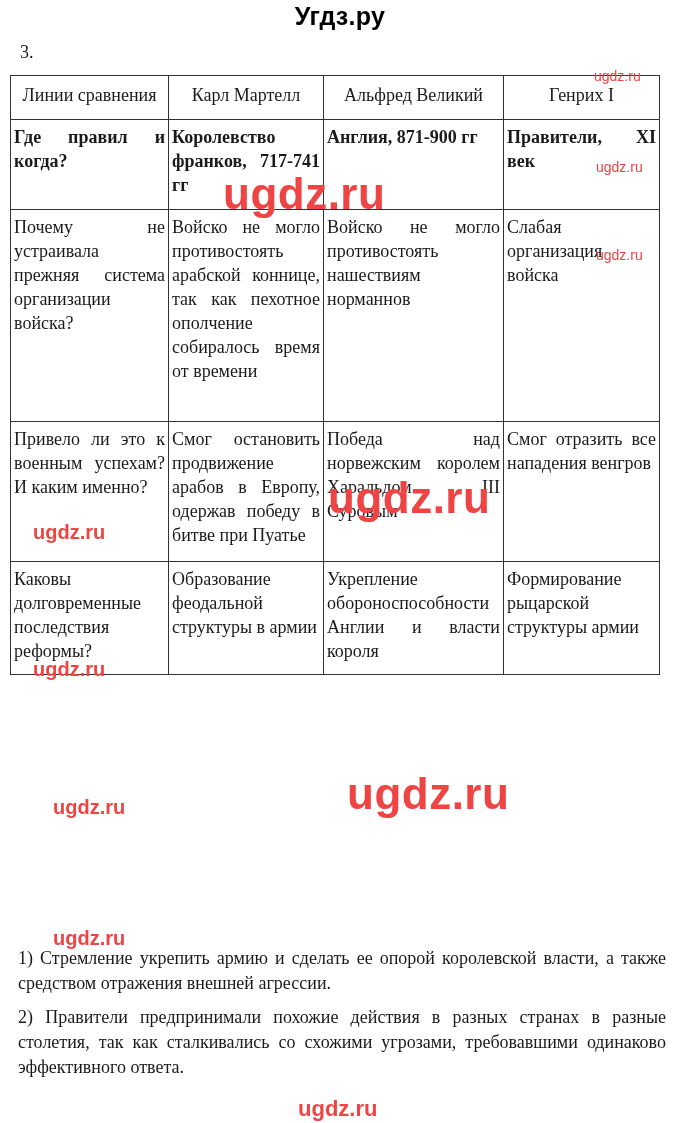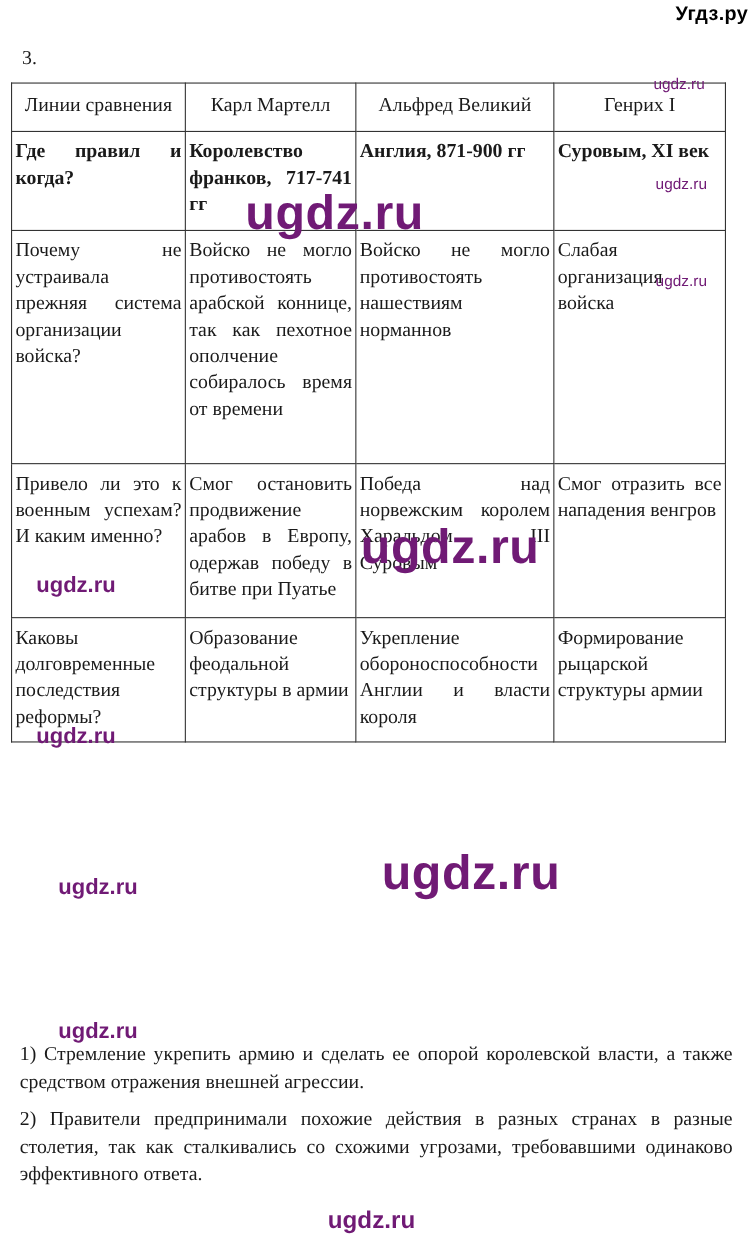--- a/index.html
+++ b/index.html
@@ -1,22 +1,22 @@
 <!DOCTYPE html>
 <html><head>
   <meta charset="utf-8">
   <style>
     html, body { margin: 0; padding: 0; background: #ffffff; }
     body {
       width: 680px; height: 1123px; position: relative; overflow: hidden;
       font-family: "Liberation Serif", serif; color: #1a1a1a;
     }
     .site-title {
-      position: absolute; top: 2px; left: 0; width: 680px; text-align: right;
-      font-family: "Liberation Sans", sans-serif; font-weight: bold; font-size: 18px;
+      position: absolute; top: 2px; left: 0; width: 680px; text-align: center;
+      font-family: "Liberation Sans", sans-serif; font-weight: bold; font-size: 25px;
       color: #000; letter-spacing: 0.3px;
     }
     .task-number {
       position: absolute; top: 42px; left: 20px; font-size: 18px; color: #1a1a1a;
     }
     table.cmp {
       position: absolute; top: 75px; left: 10px; width: 649px;
       border-collapse: collapse; table-layout: fixed;
       font-size: 18px; line-height: 24px;
     }
@@ -33,21 +33,21 @@
     tr.r4 td { height: 129px; }
     tr.r5 td { height: 130px; }
     tr.r6 td { height: 103px; }
     .answers {
       position: absolute; top: 946px; left: 18px; width: 648px;
       font-size: 18px; line-height: 25px; text-align: justify;
     }
     .answers p { margin: 0 0 9px 0; }
     .wm {
       position: absolute; font-family: "Liberation Sans", sans-serif; font-weight: bold;
-      color: #701a75; white-space: nowrap; line-height: 1;
+      color: #ef4444; white-space: nowrap; line-height: 1;
     }
     .wm.sm { font-size: 20px; }
     .wm.xs { font-size: 14px; font-weight: normal; }
     .wm.lg { font-size: 44px; letter-spacing: 0.5px; }
     .wm.bottom { font-size: 22px; }
   </style>
 </head>
 <body>
 
 <div class="site-title">Угдз.ру</div>
@@ -64,21 +64,21 @@
       <tr class="hdr r0">
     <td>Линии сравнения</td>
     <td>Карл Мартелл</td>
     <td>Альфред Великий</td>
     <td>Генрих I</td>
   </tr>
   <tr class="r1">
     <td>Где правил и когда?</td>
     <td>Королевство франков, 717-741 гг</td>
     <td>Англия, 871-900 гг</td>
-    <td>Суровым, XI век</td>
+    <td>Правители, XI век</td>
   </tr>
   <tr class="r3">
     <td>Почему не устраивала прежняя система организации войска?</td>
     <td>Войско не могло противостоять арабской коннице, так как пехотное ополчение собиралось время от времени</td>
     <td>Войско не могло противостоять нашествиям норманнов</td>
     <td>Слабая организация войска</td>
   </tr>
   <tr class="r5">
     <td>Привело ли это к военным успехам? И каким именно?</td>
     <td>Смог остановить продвижение арабов в Европу, одержав победу в битве при Пуатье</td>

